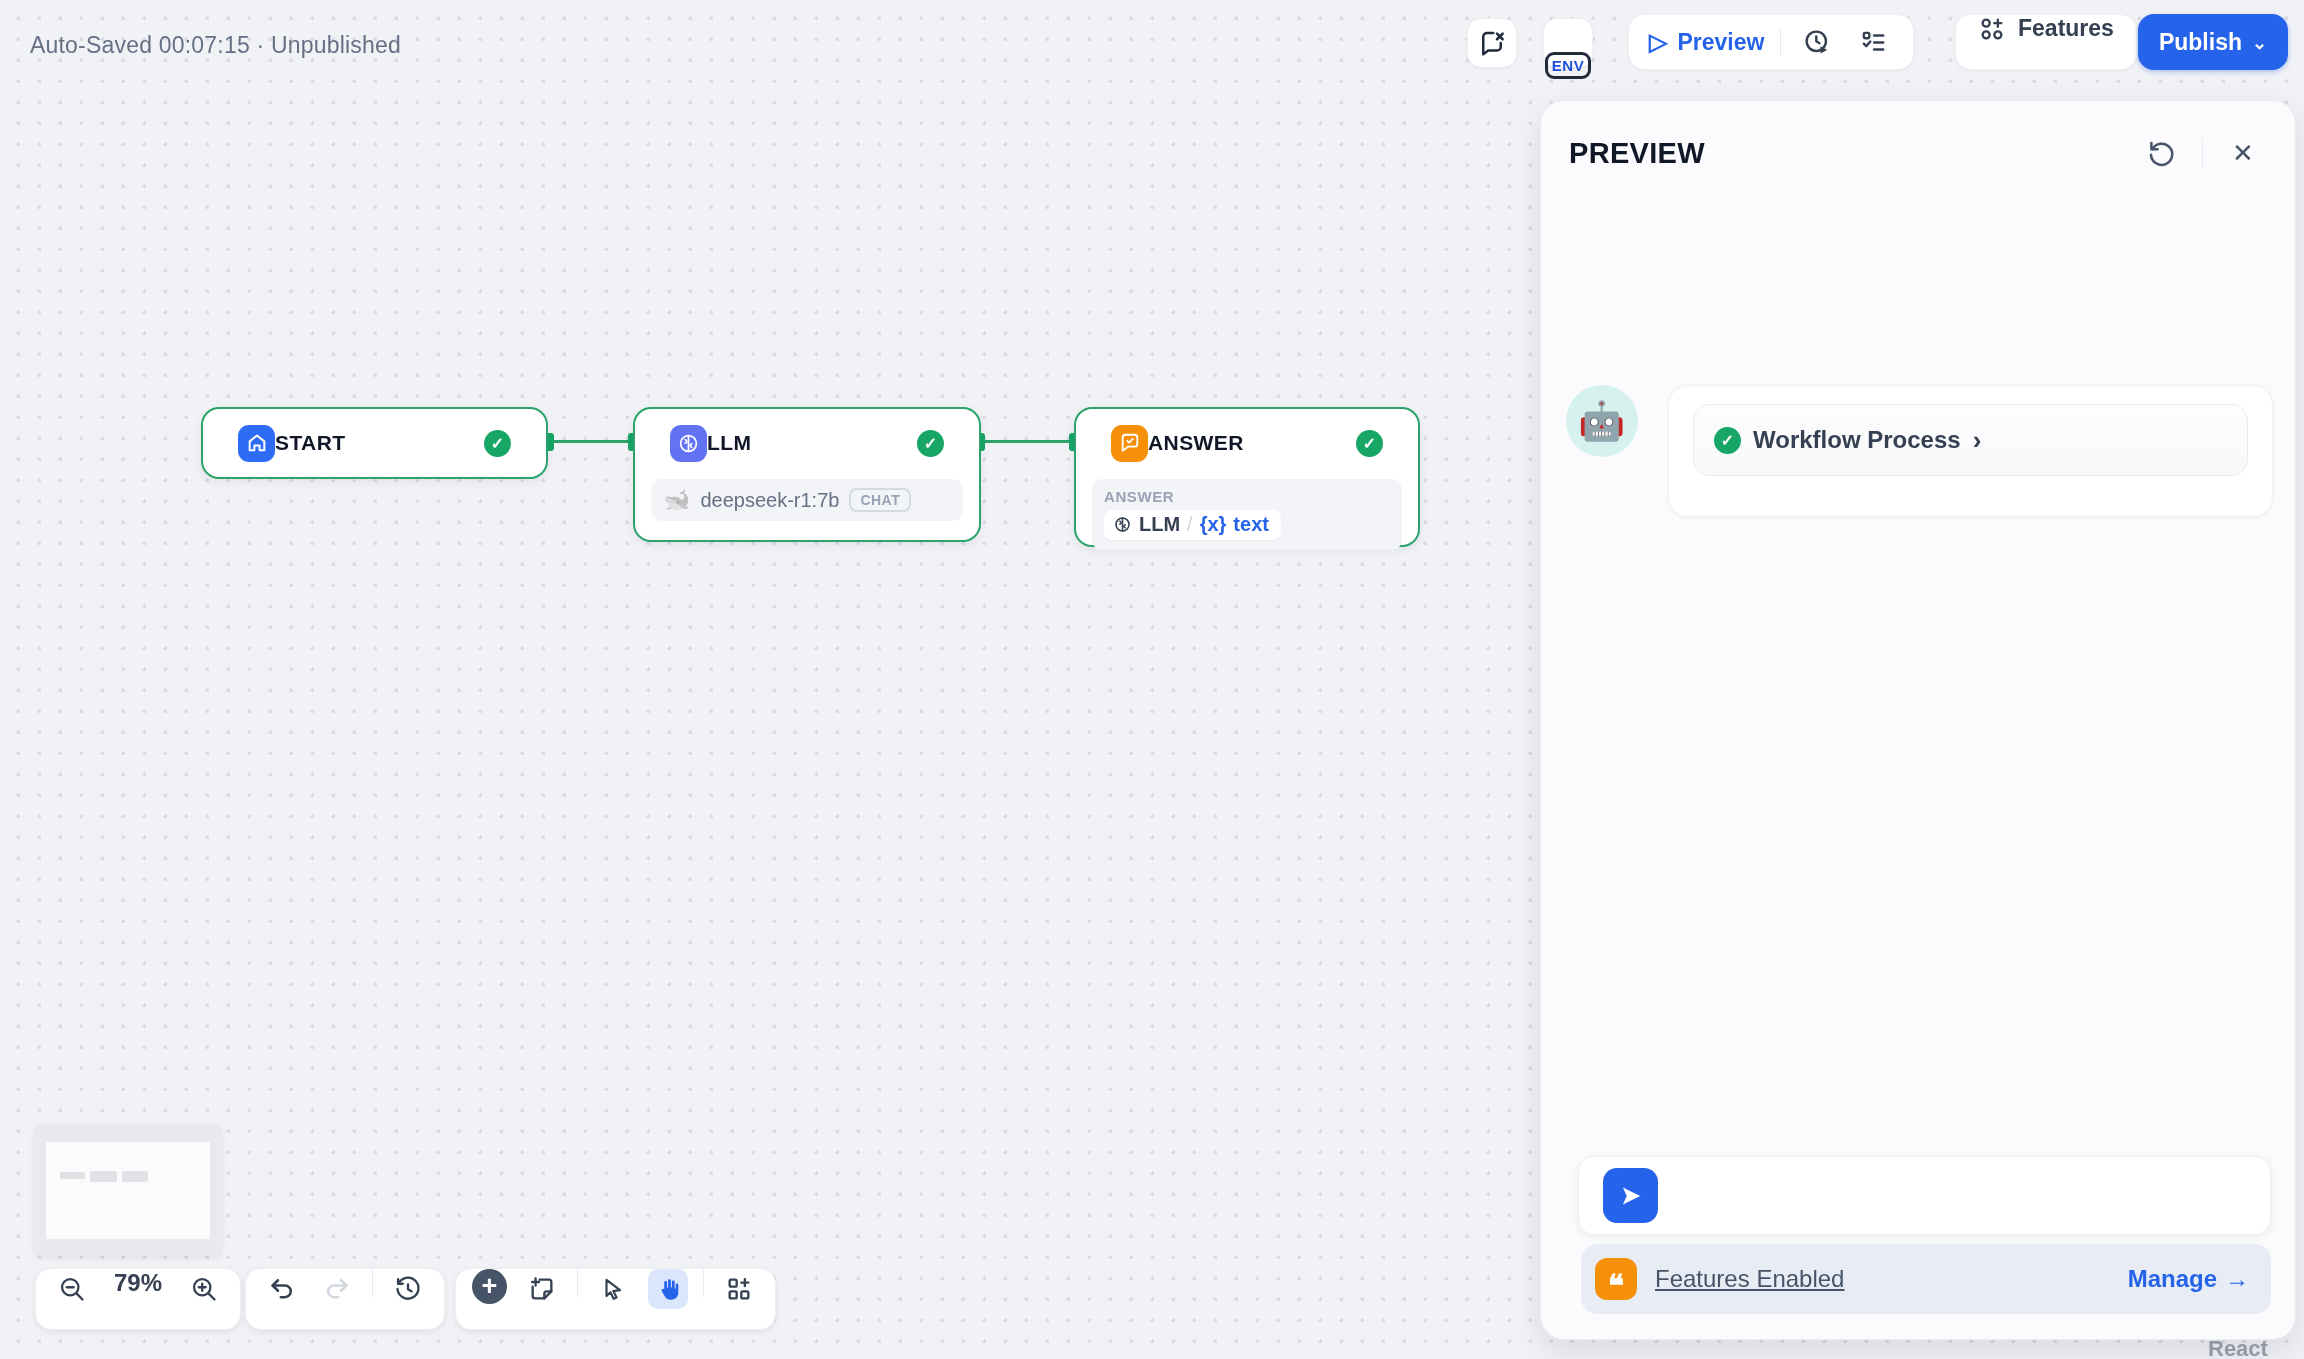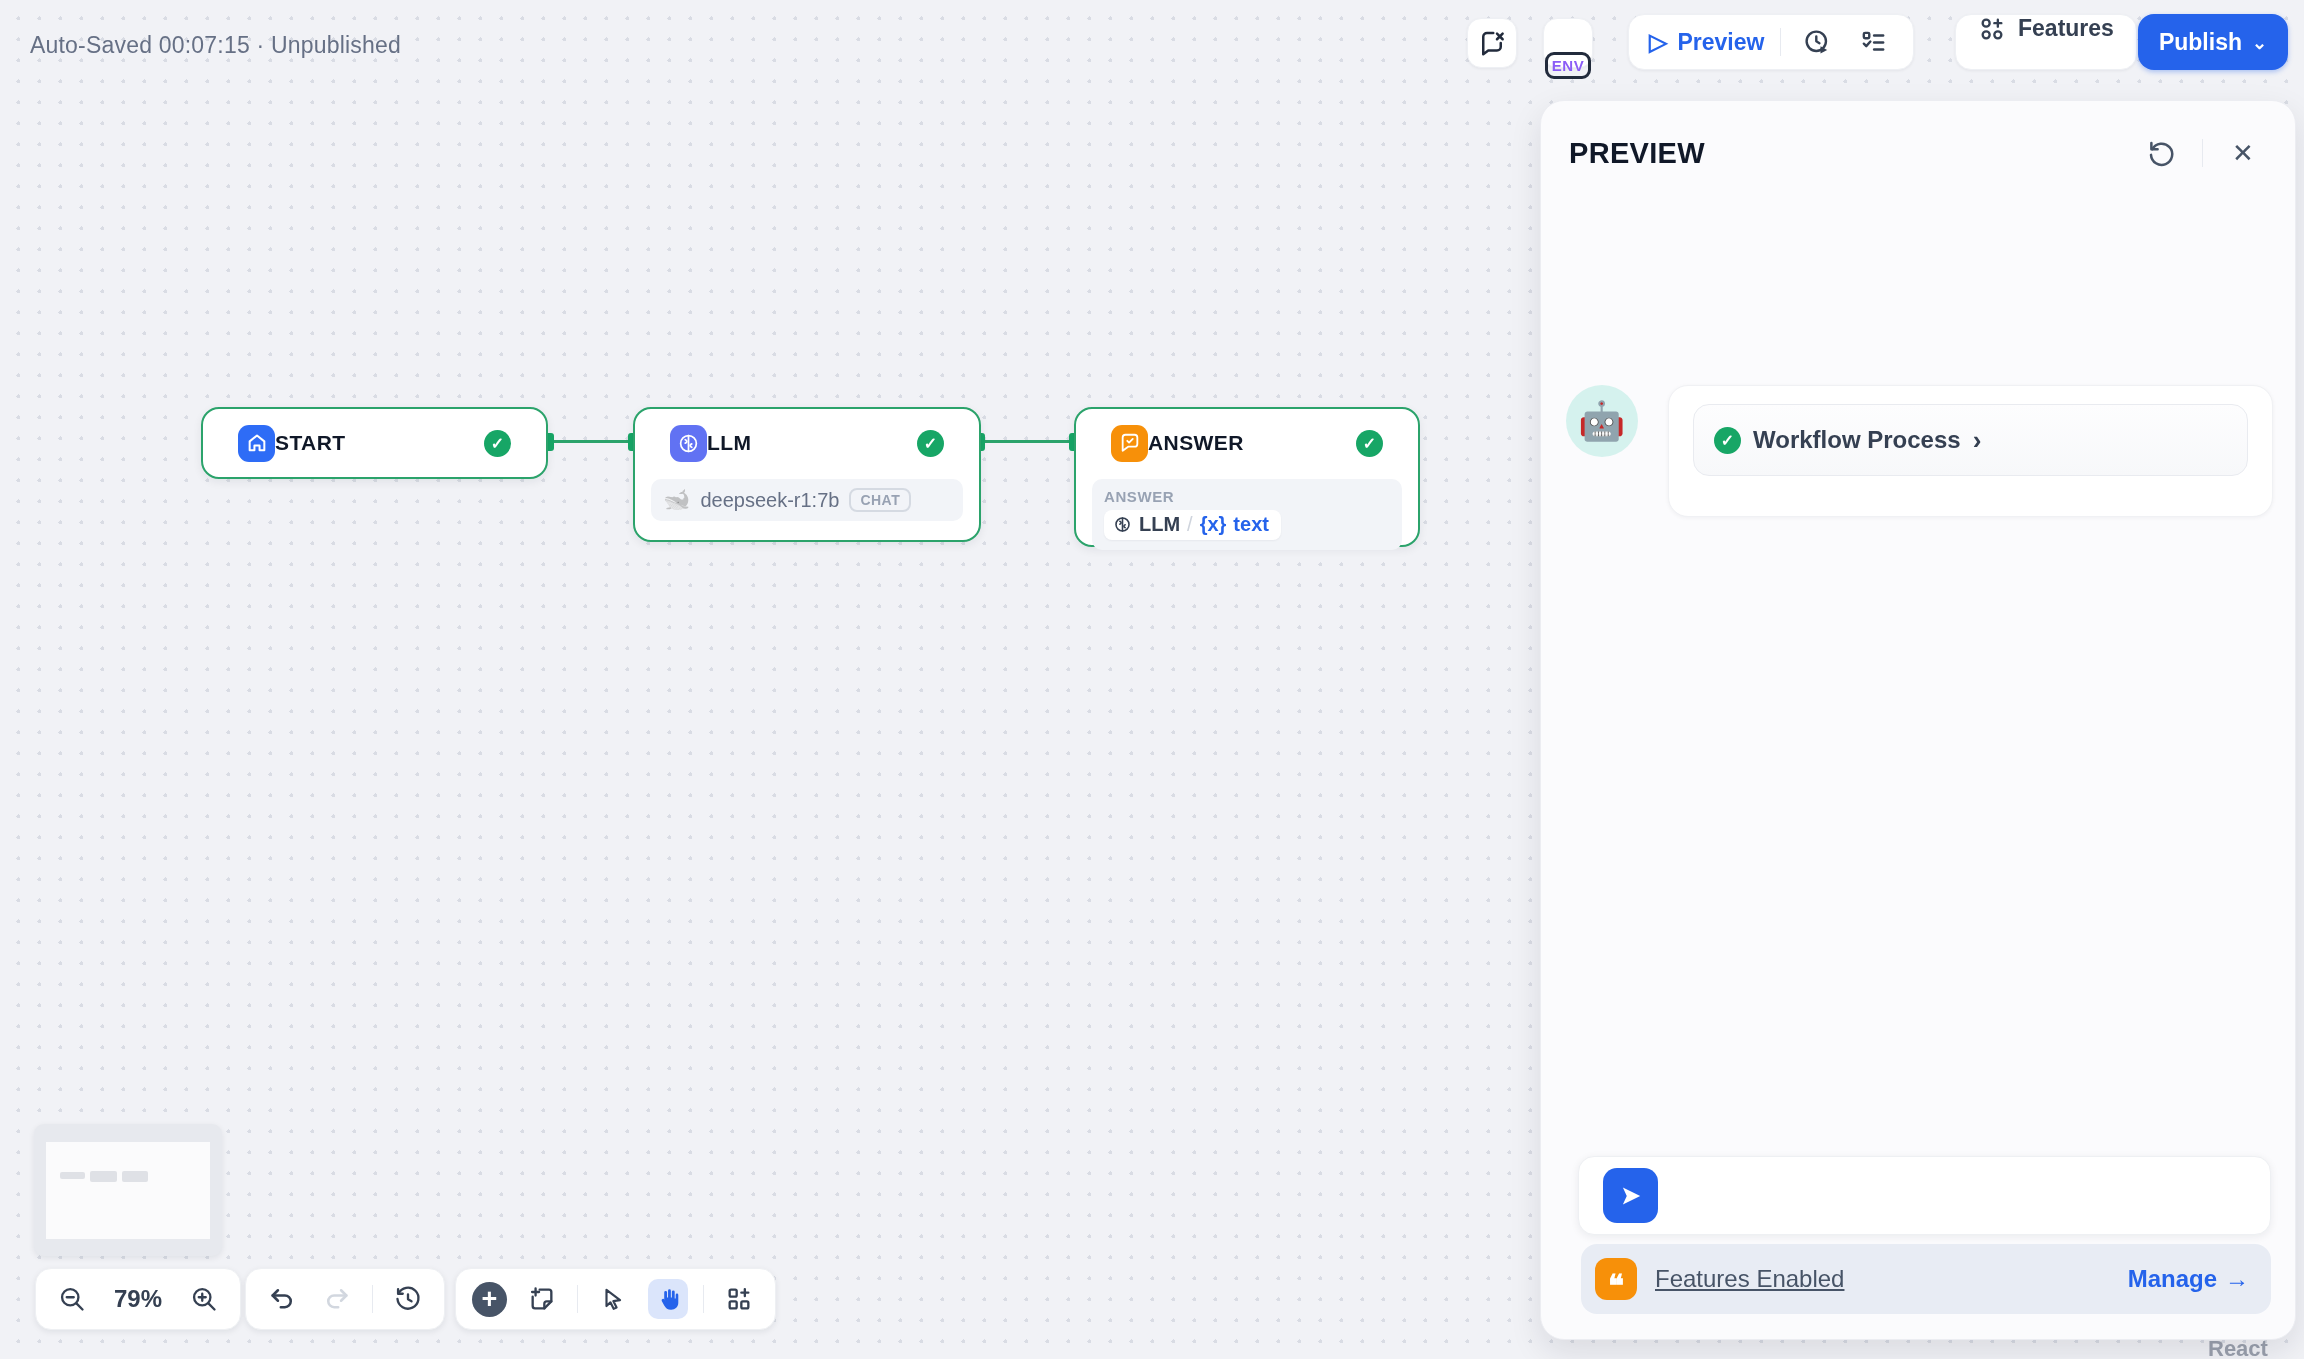--- a/index.html
+++ b/index.html
@@ -24,21 +24,21 @@
   .icon-btn {
     position:absolute; top:18px; width:50px; height:50px;
     background:#fff; border:1px solid #eef0f4; border-radius:14px;
     box-shadow:0 1px 3px rgba(16,24,40,.06);
     display:flex; align-items:center; justify-content:center; cursor:pointer;
   }
   .btn-annotation { left:1467px; }
   .btn-env { left:1543px; }
   .env-badge {
     border:3px solid #222b3c; border-radius:9px; padding:2px 4px;
-    font-size:15px; font-weight:800; color:#8b5cf6; letter-spacing:.5px;margin-top:45px;
+    font-size:15px; font-weight:800; color:#1d4ed8; letter-spacing:.5px;margin-top:45px;
   }
   .pill-group {
     position:absolute; left:1628px; top:14px; height:56px;
     background:#fff; border:1px solid #eef0f4; border-radius:16px;
     box-shadow:0 1px 3px rgba(16,24,40,.06);
     display:flex; align-items:center; padding:0 20px; gap:16px;
   }
   .preview-btn { display:flex; align-items:center; gap:10px; color:#2563eb;
     font-size:23px; font-weight:600; cursor:pointer; }
   .play-glyph { font-size:24px; line-height:1; }
@@ -101,21 +101,21 @@
   .minimap {
     position:absolute; left:34px; top:1124px; width:188px; height:132px;
     background:#e7e9ee; border-radius:10px; box-shadow:0 2px 6px rgba(16,24,40,.08); cursor:pointer;
   }
   .minimap-view { position:absolute; left:12px; top:18px; width:164px; height:97px; background:#fbfbfc; }
   .mini-node { position:absolute; background:#dfe1e6; border-radius:2px; }
   .ctl-pill {
     position:absolute; top:1268px; height:62px; background:#fff;
     border:1px solid #eef0f3; border-radius:16px;
     box-shadow:0 2px 6px rgba(16,24,40,.08);
-    display:flex; align-items:center; padding:0 16px; gap:15px;
+    display:flex; padding:0 16px; gap:15px;
   }
   .zoom-pill { left:35px; }
   .zoom-pct { font-size:24px; font-weight:600; color:#354052; min-width:62px; text-align:center; }
   .undo-pill { left:245px; }
   .tools-pill { left:455px; }
   .tool { display:flex; align-items:center; justify-content:center; width:40px; height:40px; border-radius:10px; cursor:pointer; }
   .tool.active { background:#dbe5fb; }
   .plus-circle {
     width:35px; height:35px; border-radius:50%; background:#475467;
     color:#fff; font-size:27px; font-weight:700; line-height:1;

